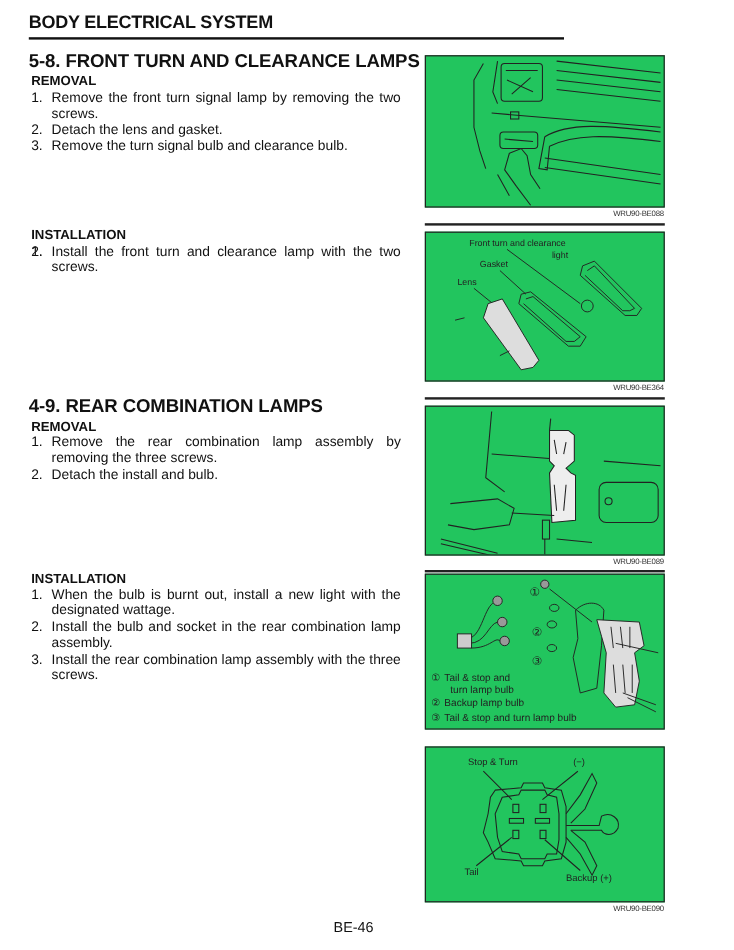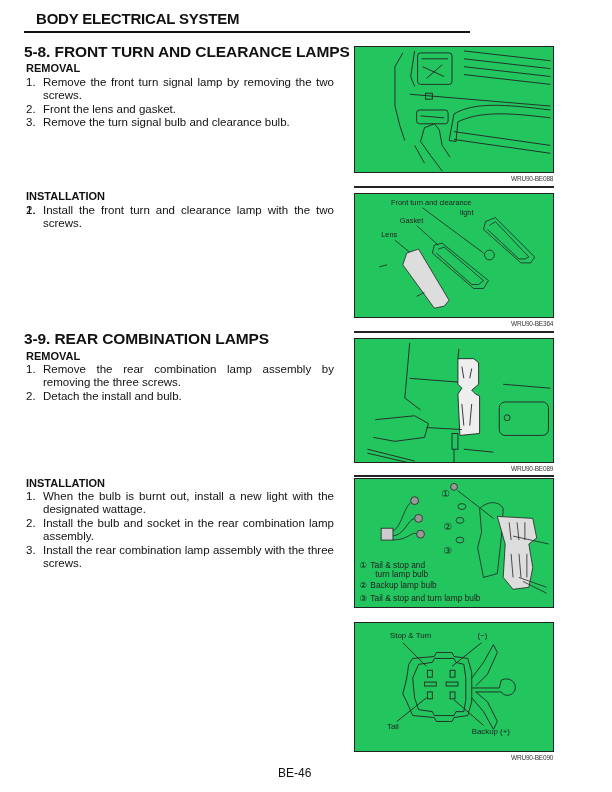--- a/index.html
+++ b/index.html
@@ -1,18 +1,18 @@
 <!DOCTYPE html>
 <html><head>
 <meta charset="utf-8">
 <style>
   html, body { margin:0; padding:0; background:#ffffff; }
   body { width:612px; height:792px; position:relative; overflow:hidden;
          font-family:"Liberation Sans", sans-serif; color:#111; }
-  .header { position:absolute; left:24px; top:10px; font-weight:bold; font-size:15px; letter-spacing:-0.2px;margin-left:12px; }
+  .header { position:absolute; left:24px; top:10px; font-weight:bold; font-size:15px; letter-spacing:-0.2px; }
   .header-rule { position:absolute; left:24px; top:31px; width:446px; height:2px; background:#111; }
   .sec-title { position:absolute; left:24px; font-weight:bold; font-size:15.5px; letter-spacing:-0.1px; }
   .sub { position:absolute; left:26px; font-weight:bold; font-size:11px; }
   .steps { position:absolute; left:26px; width:308px; margin:0; padding:0; list-style:none; font-size:11.5px; line-height:13.4px; }
   .steps li { position:relative; padding-left:17px; text-align:justify; }
   .steps li .num { position:absolute; left:0; top:0; }
   .fig { position:absolute; left:354px; width:200px; border:1.2px solid #222; background:#22c55e; box-sizing:border-box; }
   .fig svg { width:100%; height:100%; display:block; }
   .figcode { position:absolute; font-size:6.5px; color:#333; letter-spacing:-0.2px; }
   .figrule { position:absolute; left:354px; width:200px; height:1.5px; background:#222; }
@@ -22,31 +22,31 @@
 </head>
 <body>
 
 <div class="header">BODY ELECTRICAL SYSTEM</div>
 <div class="header-rule"></div>
 
 <div class="sec-title" style="top:43px;">5-8. FRONT TURN AND CLEARANCE LAMPS</div>
 <div class="sub" style="top:62px;">REMOVAL</div>
 <ol class="steps" style="top:76px;">
   <li><span class="num">1.</span><span>Remove the front turn signal lamp by removing the two screws.</span></li>
-  <li><span class="num">2.</span><span>Front the lens and gasket.</span></li>
+  <li><span class="num">2.</span><span>Detach the lens and gasket.</span></li>
   <li><span class="num">3.</span><span>Remove the turn signal bulb and clearance bulb.</span></li>
 </ol>
 
 <div class="sub" style="top:190px;">INSTALLATION</div>
 <ol class="steps" style="top:204px;">
   <li><span class="num">1.</span></li>
   <li><span class="num">2.</span><span>Install the front turn and clearance lamp with the two screws.</span></li>
 </ol>
 
-<div class="sec-title" style="top:330px;">3-9. REAR COMBINATION LAMPS</div>
+<div class="sec-title" style="top:330px;">4-9. REAR COMBINATION LAMPS</div>
 <div class="sub" style="top:350px;">REMOVAL</div>
 <ol class="steps" style="top:363px;">
   <li><span class="num">1.</span><span>Remove the rear combination lamp assembly by removing the three screws.</span></li>
   <li><span class="num">2.</span><span>Detach the install and bulb.</span></li>
 </ol>
 
 <div class="sub" style="top:477px;">INSTALLATION</div>
 <ol class="steps" style="top:490px;">
   <li><span class="num">1.</span><span>When the bulb is burnt out, install a new light with the designated wattage.</span></li>
   <li><span class="num">2.</span><span>Install the bulb and socket in the rear combination lamp assembly.</span></li>

